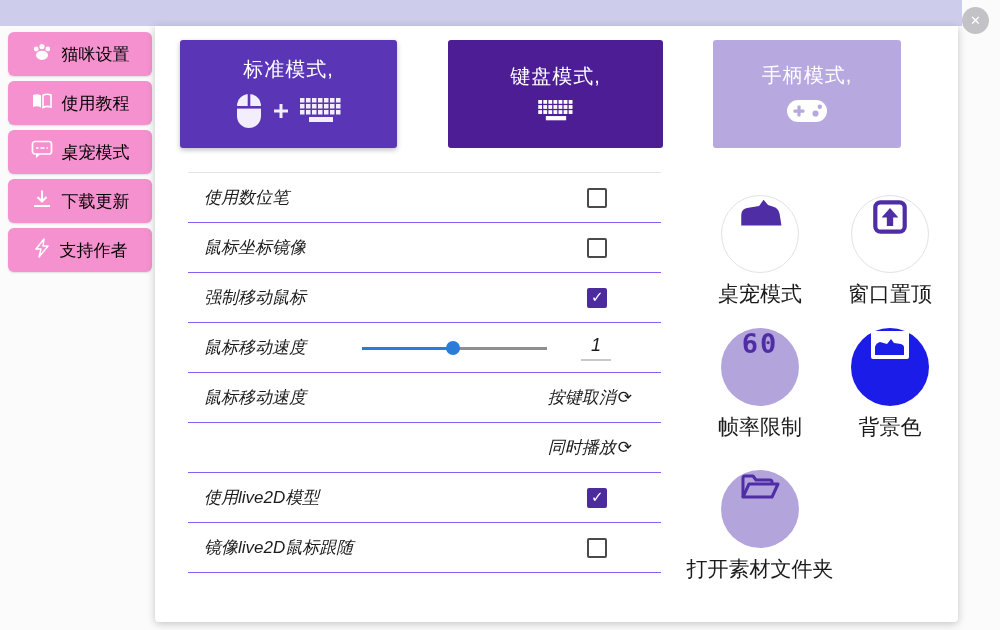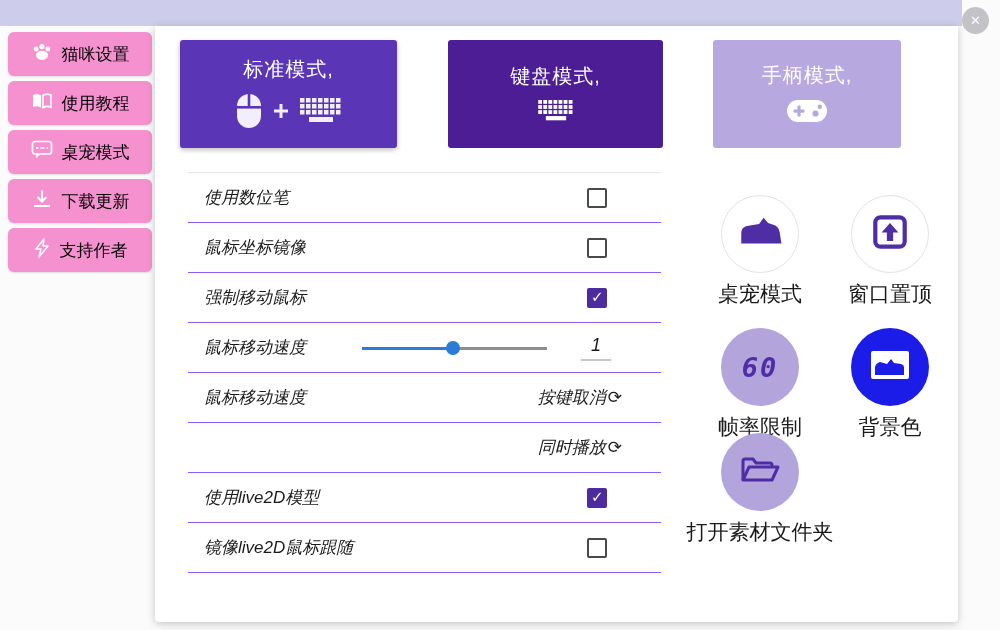--- a/index.html
+++ b/index.html
@@ -36,44 +36,44 @@
 
   
   .settings { position:absolute; left:33px; top:146px; width:473px; border-top:1px solid #e4e4e7; }
   .row { position:relative; height:50px; border-bottom:1px solid #8b5cf6; display:flex;
          align-items:center; padding-left:16px; font-size:17px;font-style:italic; }
   .cb { position:absolute; right:54px; top:15px; width:20px; height:20px; background:#fff;
         border:2px solid #4a4a4a; border-radius:2px; cursor:pointer; }
   .cb[data-checked="true"] { background:#4b2b9e; border-color:#4b2b9e; }
   .cb[data-checked="true"]::after { content:"✓"; position:absolute; left:2px; top:-2px;
         color:#fff; font-size:15px; font-weight:bold; font-family:"DejaVu Sans",sans-serif; }
-  .cycle-value { position:absolute; right:39px; font-size:17px; cursor:pointer; }
+  .cycle-value { position:absolute; right:29px; font-size:17px; cursor:pointer; }
   .cycle-glyph { font-family:"DejaVu Sans",sans-serif; margin-left:2px; }
 
   
   .slider { position:absolute; left:174px; top:23px; width:185px; height:4px; cursor:pointer; }
   .slider .track-l { position:absolute; left:0; top:1px; width:49%; height:2.5px; background:#2b7cd9; }
   .slider .track-r { position:absolute; left:49%; top:1px; right:0; height:2.5px; background:#8f8f8f; }
   .slider .thumb { position:absolute; left:calc(49% - 7px); top:-5px; width:14px; height:14px;
                    border-radius:50%; background:#2b7cd9; }
   .slider-value { position:absolute; left:393px; top:12px; width:30px; text-align:center;
                   font-size:18px; border-bottom:2px solid #c9c9cc; padding-bottom:3px; }
 
   
   .qa { position:absolute; width:150px; display:flex; flex-direction:column; align-items:center; }
-  .qa-circle { width:78px; height:78px; border-radius:50%; display:flex; align-items:center;
-               justify-content:center; cursor:pointer;font-style:italic; }
+  .qa-circle { width:78px; height:78px; border-radius:50%; display:flex; align-items:flex-start;
+               justify-content:center; cursor:pointer; }
   .qa-white  { background:#fff; border:1px solid #e2e2e6; }
   .qa-purple { background:#b3a4dc; }
   .qa-blue   { background:#1c1ce8; }
   .qa-label { margin-top:7px; font-size:21px; white-space:nowrap; }
   .fps-text { font-family:"DejaVu Sans Mono",monospace; font-weight:800; font-size:27px;
               letter-spacing:2px; color:#4f2da5; }
   .qa-c1 { left:530px; } .qa-c2 { left:660px; }
-  .qa-r1 { top:169px; } .qa-r2 { top:302px; } .qa-r3 { top:407px; }
+  .qa-r1 { top:169px; } .qa-r2 { top:302px; } .qa-r3 { top:444px; }
 </style>
 </head>
 <body>
 
 <div class="screen">
 
   <div class="titlebar"></div>
   <div class="close-btn">✕</div>
 
   <div class="sidebar">

